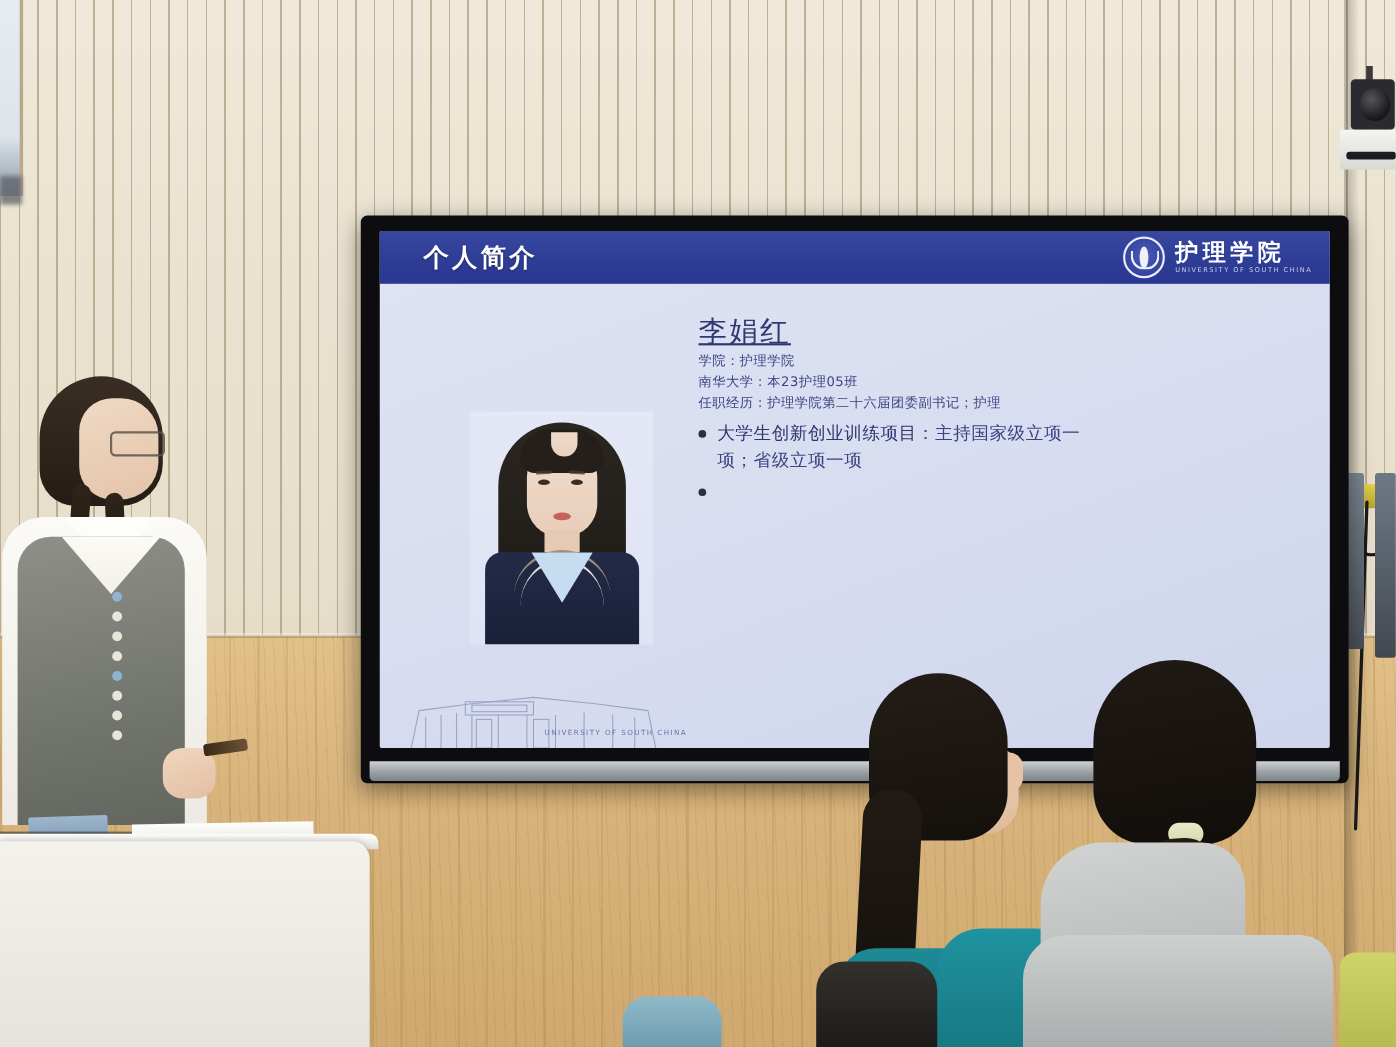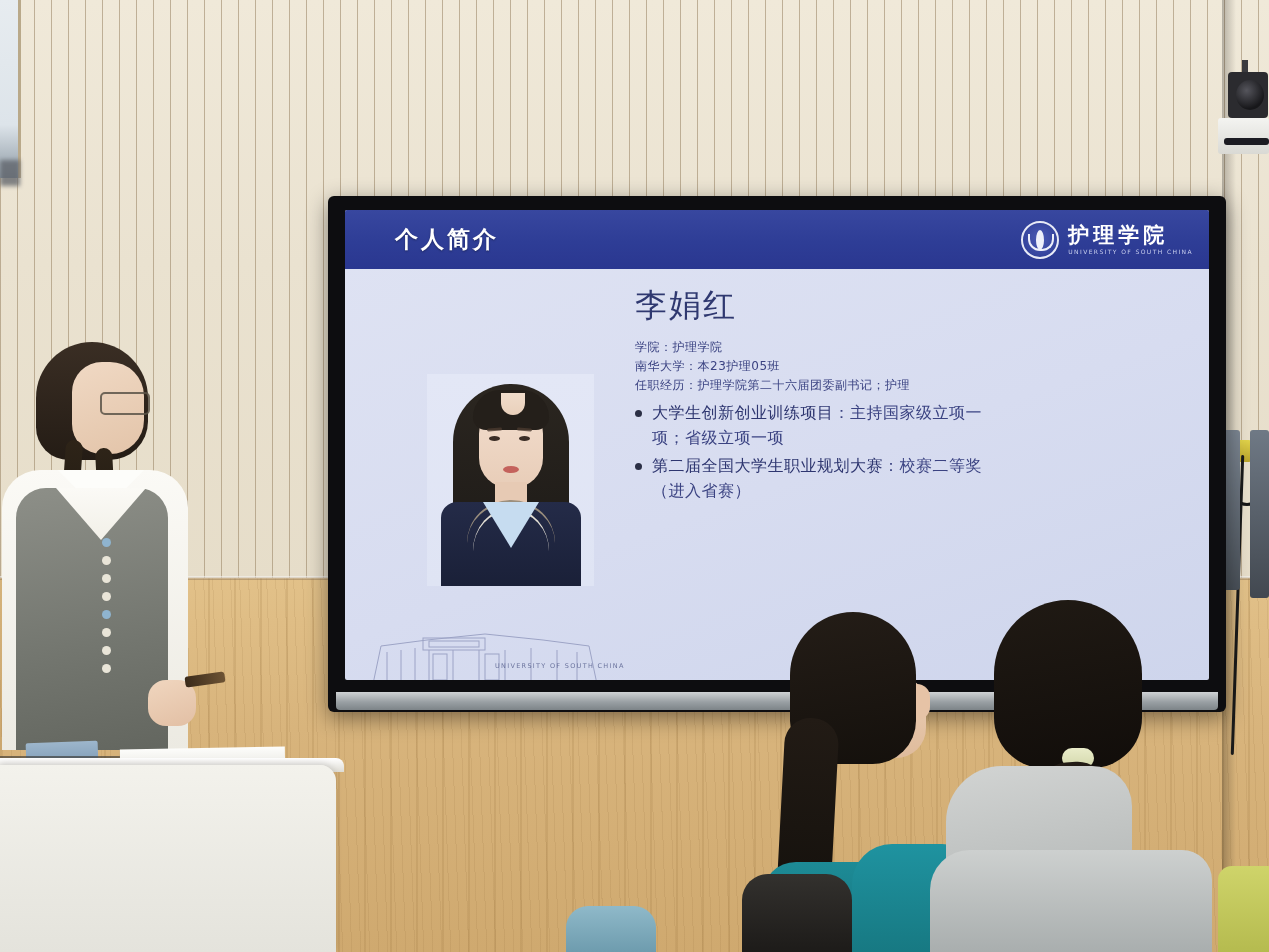--- a/index.html
+++ b/index.html
@@ -110,24 +110,24 @@
     border-radius:0 0 4px 4px;
   }
   .side-notch{
     position:absolute;width:6px;height:26px;background:#23242a;border-radius:3px;
   }
   .side-notch.l{left:22px;top:238px;}
   .side-notch.r{left:869px;top:238px;}
 
   
   .slide-header{
-    position:absolute;left:0;top:0;width:100%;height:59px;
+    position:absolute;left:0;top:0;width:100%;height:48px;
     background:linear-gradient(180deg,#38479f 0%,#2e3d96 55%,#2a3790 100%);
     display:flex;align-items:center;justify-content:space-between;
-    padding:0 16px 0 50px;box-sizing:border-box;
+    padding:0 16px 0 40px;box-sizing:border-box;
   }
   .slide-title{
     color:#ffffff;font-size:23px;font-weight:bold;letter-spacing:3px;
     text-shadow:0 1px 2px rgba(0,0,0,.35);
   }
   .brand{display:flex;align-items:center;gap:9px;}
   .brand-mark{
     width:34px;height:34px;border-radius:50%;
     border:2px solid #e8eaf6;position:relative;flex:none;
     background:radial-gradient(circle at 50% 45%,#4b5ab4,#2b3a93);
@@ -198,21 +198,21 @@
     border-top:3px solid #9b8f7e;border-radius:50%/100% 100% 0 0;
     transform:rotate(0deg);
   }
   .p-stripe.s2{left:46px;top:134px;width:76px;border-top-color:#e4e0d6;}
 
   .body-txt{
     position:absolute;left:290px;top:74px;width:540px;
     color:#37407a;font-family:"DejaVu Sans",sans-serif;
   }
   .name{
-    font-size:32px;color:#2f3870;margin-bottom:10px;letter-spacing:2px;
+    font-size:26px;color:#2f3870;letter-spacing:2px;text-decoration:underline;
   }
   .line{
     font-size:12px;line-height:1.58;color:#3b4382;letter-spacing:.5px;
   }
   .bullets{margin-top:6px;}
   .bullet{
     display:flex;gap:10px;font-size:16px;line-height:1.55;
     color:#3b4382;margin-top:4px;letter-spacing:.5px;
   }
   .dot{
@@ -441,21 +441,20 @@
           <div class="line">南华大学：本23护理05班</div>
           <div class="line">任职经历：护理学院第二十六届团委副书记；护理</div>
 
           <div class="bullets">
             <div class="bullet">
               <span class="dot"></span>
               <span><b>大学生创新创业训练项目</b><span>：</span><span>主持国家级立项一</span><br><span>项；省级立项一项</span></span>
             </div>
             <div class="bullet">
               <span class="dot"></span>
-              <span><b>第二届全国大学生职业规划大赛</b><span>：</span><span>校赛二等奖</span><br><span>（进入省赛）</span></span>
             </div>
           </div>
         </div>
 
         <svg class="gate" viewBox="0 0 250 58">
           <g stroke="#6f77a4" stroke-width="1" fill="none">
             <path d="M6 56 L14 18 L60 12 L118 6 L176 12 L222 18 L230 56"></path>
             <rect x="56" y="10" width="62" height="12"></rect>
             <rect x="62" y="13" width="50" height="6"></rect>
             <line x1="20" y1="24" x2="20" y2="56"></line>

